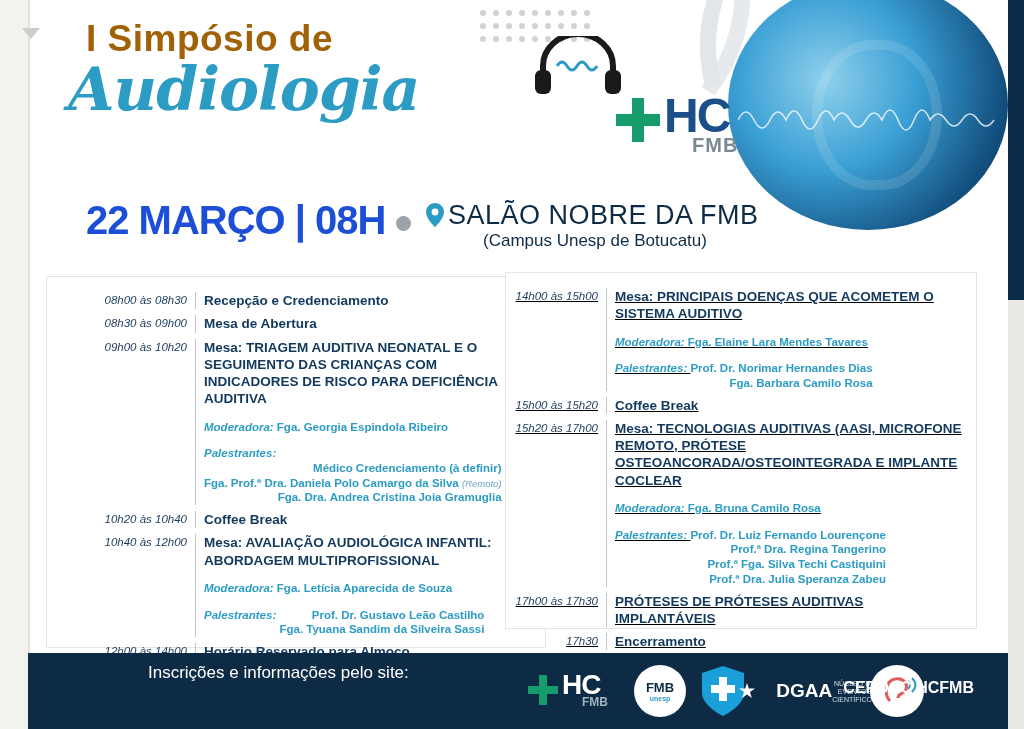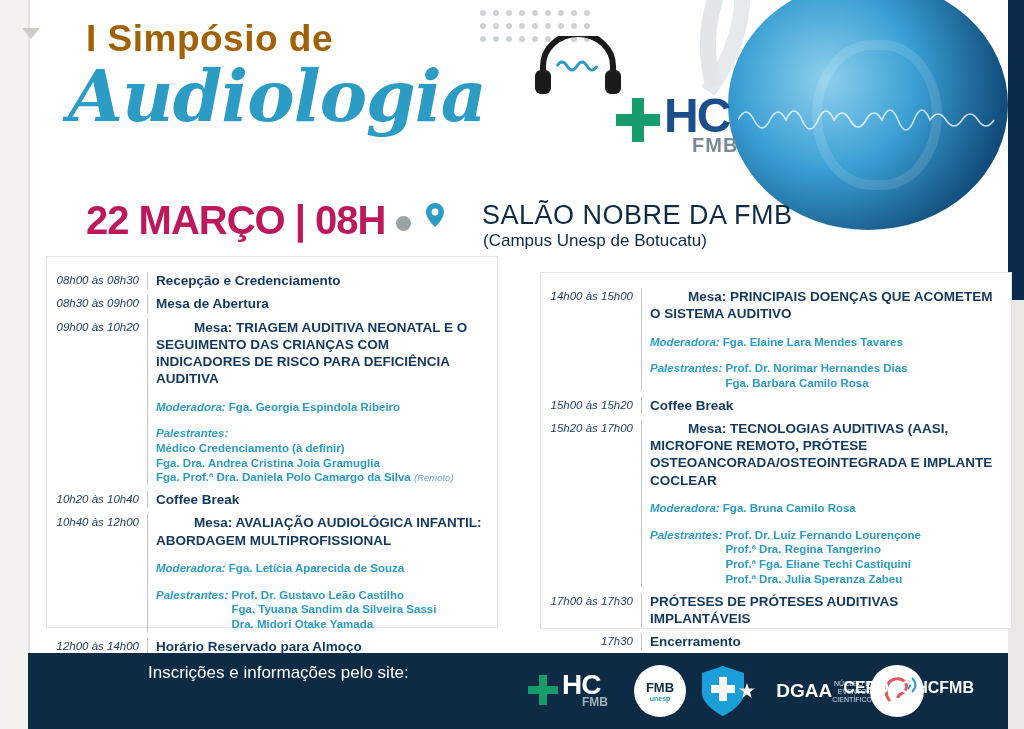--- a/index.html
+++ b/index.html
@@ -18,53 +18,53 @@
   .dots{position:absolute;display:grid;gap:7px;}
   .dots i{display:block;width:6px;height:6px;border-radius:50%;background:#cfd3d6;}
   .dots-topleft{left:480px;top:10px;grid-template-columns:repeat(9,6px);}
   .dots-bottomright{right:22px;bottom:14px;grid-template-columns:repeat(5,6px);}
   .swoosh{position:absolute;border-radius:50%;border:16px solid #dfe3e6;}
   .swoosh-a{left:700px;top:-120px;width:300px;height:300px;border-color:transparent transparent transparent #e2e6e9;transform:rotate(30deg);}
   .swoosh-b{left:300px;top:-170px;width:420px;height:330px;border-color:transparent #e6eaec transparent transparent;transform:rotate(-12deg);}
   
   .header{position:absolute;left:28px;top:0;width:980px;height:266px;}
   .title1{position:absolute;left:58px;top:18px;font-size:37px;font-weight:bold;color:#a16207;letter-spacing:.5px;}
-  .title2{position:absolute;left:40px;top:54px;font-size:71px;font-style:italic;font-weight:bold;color:#2c9cc4;font-family:"DejaVu Serif", serif;letter-spacing:-1px;}
+  .title2{position:absolute;left:40px;top:54px;font-size:60px;font-style:italic;font-weight:bold;color:#2c9cc4;font-family:"DejaVu Serif", serif;letter-spacing:-1px;}
   .headphone{position:absolute;left:505px;top:36px;width:90px;height:58px;}
   .hc-logo{position:absolute;left:588px;top:92px;width:130px;height:70px;}
   .hc-cross{position:absolute;left:0;top:6px;width:44px;height:44px;}
   .hc-cross:before,.hc-cross:after{content:"";position:absolute;background:#169b6b;}
   .hc-cross:before{left:16px;top:0;width:12px;height:44px;}
   .hc-cross:after{left:0;top:16px;width:44px;height:12px;}
   .hc-text{position:absolute;left:48px;top:-4px;font-size:48px;font-weight:bold;color:#1b4f8a;letter-spacing:-2px;}
   .fmb-text{position:absolute;left:76px;top:42px;font-size:20px;font-weight:bold;color:#7a8a93;letter-spacing:1px;}
-  .date{position:absolute;left:58px;top:198px;font-size:40px;font-weight:bold;color:#be185d;font-family:"Liberation Sans", sans-serif;letter-spacing:-1px;}
+  .date{position:absolute;left:58px;top:198px;font-size:40px;font-weight:bold;color:#1d4ed8;font-family:"Liberation Sans", sans-serif;letter-spacing:-1px;}
   .dot-sep{position:absolute;left:368px;top:216px;width:15px;height:15px;border-radius:50%;background:#9aa3a8;}
   .pin{position:absolute;left:398px;top:203px;width:18px;height:24px;}
-  .place{position:absolute;left:420px;top:200px;font-size:27px;color:#0d2b45;letter-spacing:.5px;margin-left:34px;}
+  .place{position:absolute;left:420px;top:200px;font-size:27px;color:#0d2b45;letter-spacing:.5px;}
   .campus{position:absolute;left:455px;top:231px;font-size:17px;color:#0d2b45;}
   .ear{position:absolute;right:0;top:-20px;width:280px;height:250px;border-radius:50%;
        background:radial-gradient(circle at 35% 40%, #8fd0ec 0%, #3a9fd4 38%, #13507f 75%, #0a2a4a 100%);
        overflow:hidden;}
   .ear-wave{position:absolute;left:10px;top:120px;width:260px;height:40px;}
   .ear-inner{position:absolute;left:84px;top:60px;width:110px;height:130px;border-radius:55%/60%;
        border:10px solid rgba(255,255,255,.12);}
   
   .panel{position:absolute;background:#ffffff;border:1px solid #e5e4e0;}
-  .panel-left{left:46px;top:256px;width:450px;height:370px;}
-  .panel-right{left:540px;top:272px;width:470px;height:355px;}
+  .panel-left{left:46px;top:276px;width:450px;height:370px;padding-left:48px;}
+  .panel-right{left:505px;top:272px;width:470px;height:355px;text-decoration:underline;}
   .row{display:flex;align-items:flex-start;padding:3px 0 3px 0;}
   .time{width:92px;flex:0 0 92px;text-align:right;font-size:11.5px;font-style:italic;color:#1a3b5c;padding-top:2px;}
   .bar{width:1px;align-self:stretch;background:#bfc6cb;margin:0 8px;}
   .content{flex:1;font-size:13px;color:#11385c;line-height:1.28;}
   .ev-title{font-weight:bold;color:#12395d;font-size:13.5px;}
-  .ev-title .lead{font-weight:bold;margin-left:38px;}
+  .ev-title .lead{font-weight:bold;}
   .sub{margin-top:12px;font-size:11.5px;color:#2c9cc4;font-weight:bold;}
   .sub .lbl{font-style:italic;font-weight:bold;}
-  .names{display:inline-block;vertical-align:top;}
+  .names{display:inline-block;vertical-align:top;text-align:right;}
   .names div{white-space:nowrap;}
   .remote{font-size:9.5px;color:#6da7c4;font-style:italic;font-weight:normal;}
   .coffee{font-weight:bold;color:#12395d;font-size:13.5px;}
   
   .footer{position:absolute;left:28px;bottom:0;width:980px;height:76px;background:#0d2b45;}
   .footer-inner{position:relative;width:100%;height:100%;}
   .f-insc{position:absolute;left:120px;top:10px;font-size:17px;color:#ffffff;}
   .f-site{position:absolute;left:32px;top:32px;font-size:28px;font-weight:bold;color:#ffffff;letter-spacing:-.5px;}
   .f-logos{position:absolute;left:500px;top:8px;height:60px;display:flex;align-items:center;gap:14px;}
   .flogo{background:#ffffff;border-radius:4px;display:flex;align-items:center;justify-content:center;color:#0d2b45;}
@@ -187,37 +187,37 @@
         <div class="content">
           <div class="coffee">Mesa de Abertura</div>
         </div>
       </div>
       <div class="row">
         <div class="time">09h00 às 10h20</div>
         <div class="bar"></div>
         <div class="content">
           <div class="ev-title"><span class="lead">Mesa: </span><span>TRIAGEM AUDITIVA NEONATAL E O SEGUIMENTO DAS CRIANÇAS COM INDICADORES DE RISCO PARA DEFICIÊNCIA AUDITIVA</span></div>
           <div class="sub"><span class="lbl">Moderadora: </span><span>Fga. Georgia Espindola Ribeiro</span></div>
-          <div class="sub"><span class="lbl">Palestrantes: </span><span class="names"><div>Médico Credenciamento (à definir)</div><div>Fga. Dra. Andrea Cristina Joia Gramuglia</div><div>Fga. Prof.ª Dra. Daniela Polo Camargo da Silva <span class="remote">(Remoto)</span></div></span></div>
+          <div class="sub"><span class="lbl">Palestrantes: </span><span class="names"><div>Médico Credenciamento (à definir)</div><div>Fga. Prof.ª Dra. Daniela Polo Camargo da Silva <span class="remote">(Remoto)</span></div><div>Fga. Dra. Andrea Cristina Joia Gramuglia</div></span></div>
         </div>
       </div>
       <div class="row">
         <div class="time">10h20 às 10h40</div>
         <div class="bar"></div>
         <div class="content">
           <div class="coffee">Coffee Break</div>
         </div>
       </div>
       <div class="row">
         <div class="time">10h40 às 12h00</div>
         <div class="bar"></div>
         <div class="content">
           <div class="ev-title"><span class="lead">Mesa: </span><span>AVALIAÇÃO AUDIOLÓGICA INFANTIL: ABORDAGEM MULTIPROFISSIONAL</span></div>
           <div class="sub"><span class="lbl">Moderadora: </span><span>Fga. Letícia Aparecida de Souza</span></div>
-          <div class="sub"><span class="lbl">Palestrantes: </span><span class="names"><div>Prof. Dr. Gustavo Leão Castilho</div><div>Fga. Tyuana Sandim da Silveira Sassi</div><div>Dra. Midori Otake Yamada</div></span></div>
+          <div class="sub"><span class="lbl">Palestrantes: </span><span class="names"><div>Prof. Dr. Gustavo Leão Castilho</div><div>Fga. Tyuana Sandim da Silveira Sassi</div></span></div>
         </div>
       </div>
       <div class="row">
         <div class="time">12h00 às 14h00</div>
         <div class="bar"></div>
         <div class="content">
           <div class="coffee">Horário Reservado para Almoço</div>
         </div>
       </div>
     </div>
@@ -240,21 +240,21 @@
         <div class="content">
           <div class="coffee">Coffee Break</div>
         </div>
       </div>
       <div class="row">
         <div class="time">15h20 às 17h00</div>
         <div class="bar"></div>
         <div class="content">
           <div class="ev-title"><span class="lead">Mesa: </span><span>TECNOLOGIAS AUDITIVAS (AASI, MICROFONE REMOTO, PRÓTESE OSTEOANCORADA/OSTEOINTEGRADA E IMPLANTE COCLEAR</span></div>
           <div class="sub"><span class="lbl">Moderadora: </span><span>Fga. Bruna Camilo Rosa</span></div>
-          <div class="sub"><span class="lbl">Palestrantes: </span><span class="names"><div>Prof. Dr. Luiz Fernando Lourençone</div><div>Prof.ª Dra. Regina Tangerino</div><div>Prof.ª Fga. Eliane Techi Castiquini</div><div>Prof.ª Dra. Julia Speranza Zabeu</div></span></div>
+          <div class="sub"><span class="lbl">Palestrantes: </span><span class="names"><div>Prof. Dr. Luiz Fernando Lourençone</div><div>Prof.ª Dra. Regina Tangerino</div><div>Prof.ª Fga. Silva Techi Castiquini</div><div>Prof.ª Dra. Julia Speranza Zabeu</div></span></div>
         </div>
       </div>
       <div class="row">
         <div class="time">17h00 às 17h30</div>
         <div class="bar"></div>
         <div class="content">
           <div class="coffee">PRÓTESES DE PRÓTESES AUDITIVAS IMPLANTÁVEIS</div>
         </div>
       </div>
       <div class="row">

